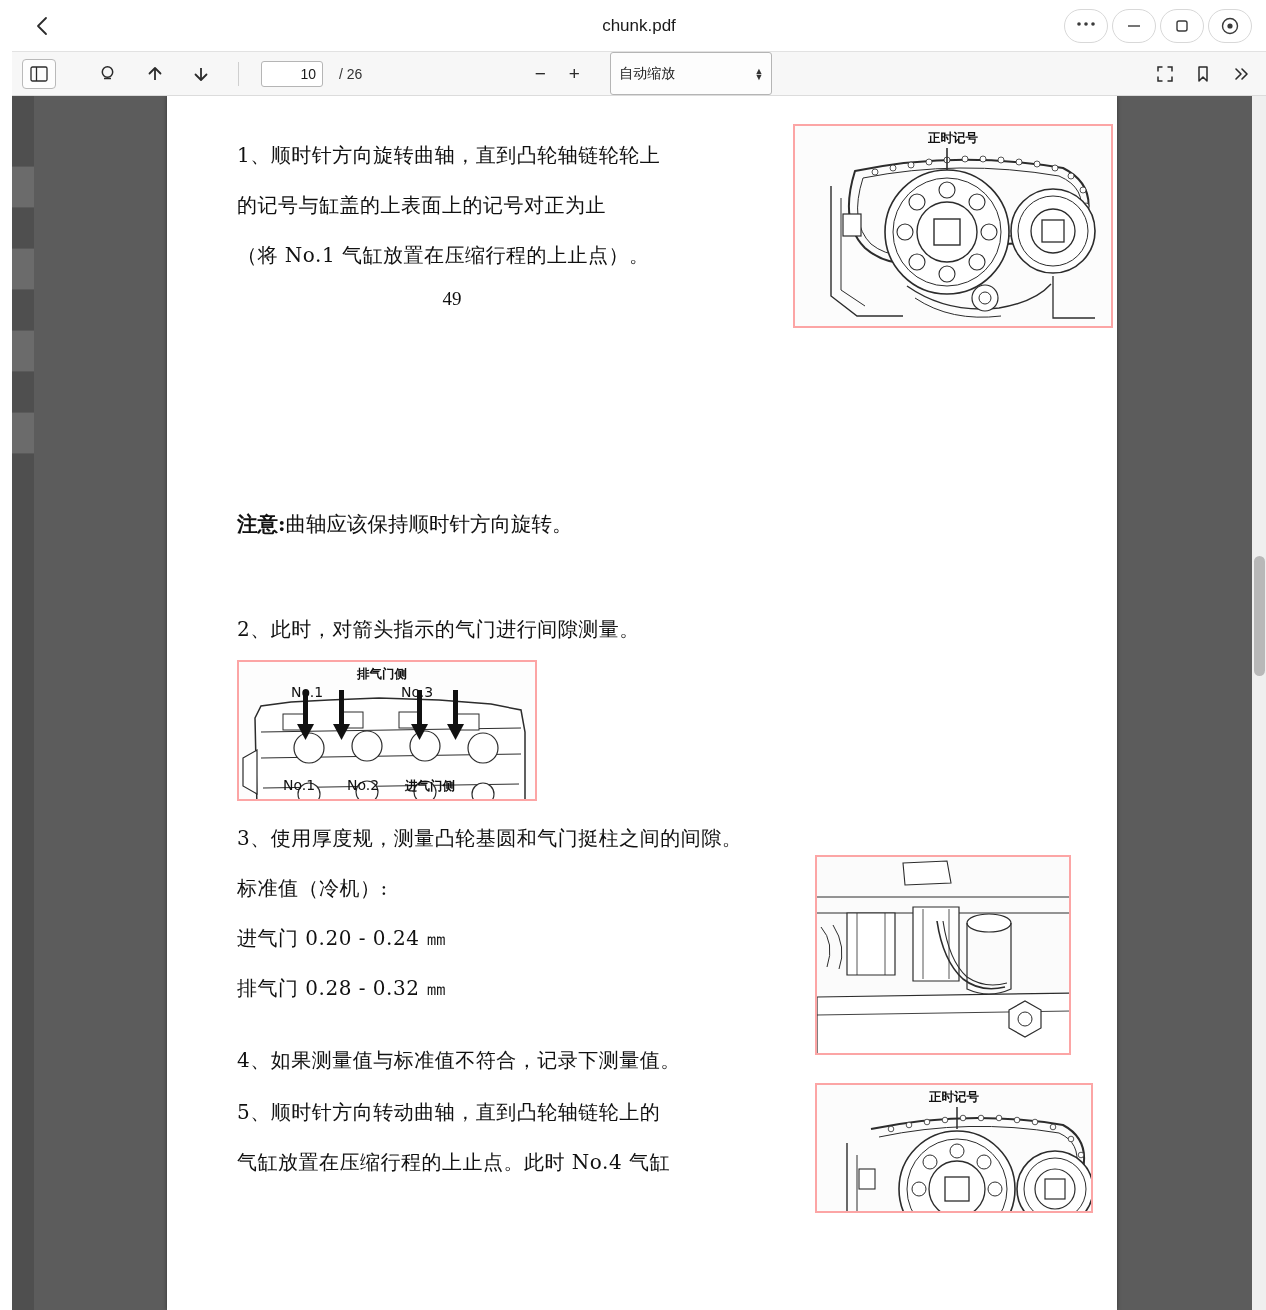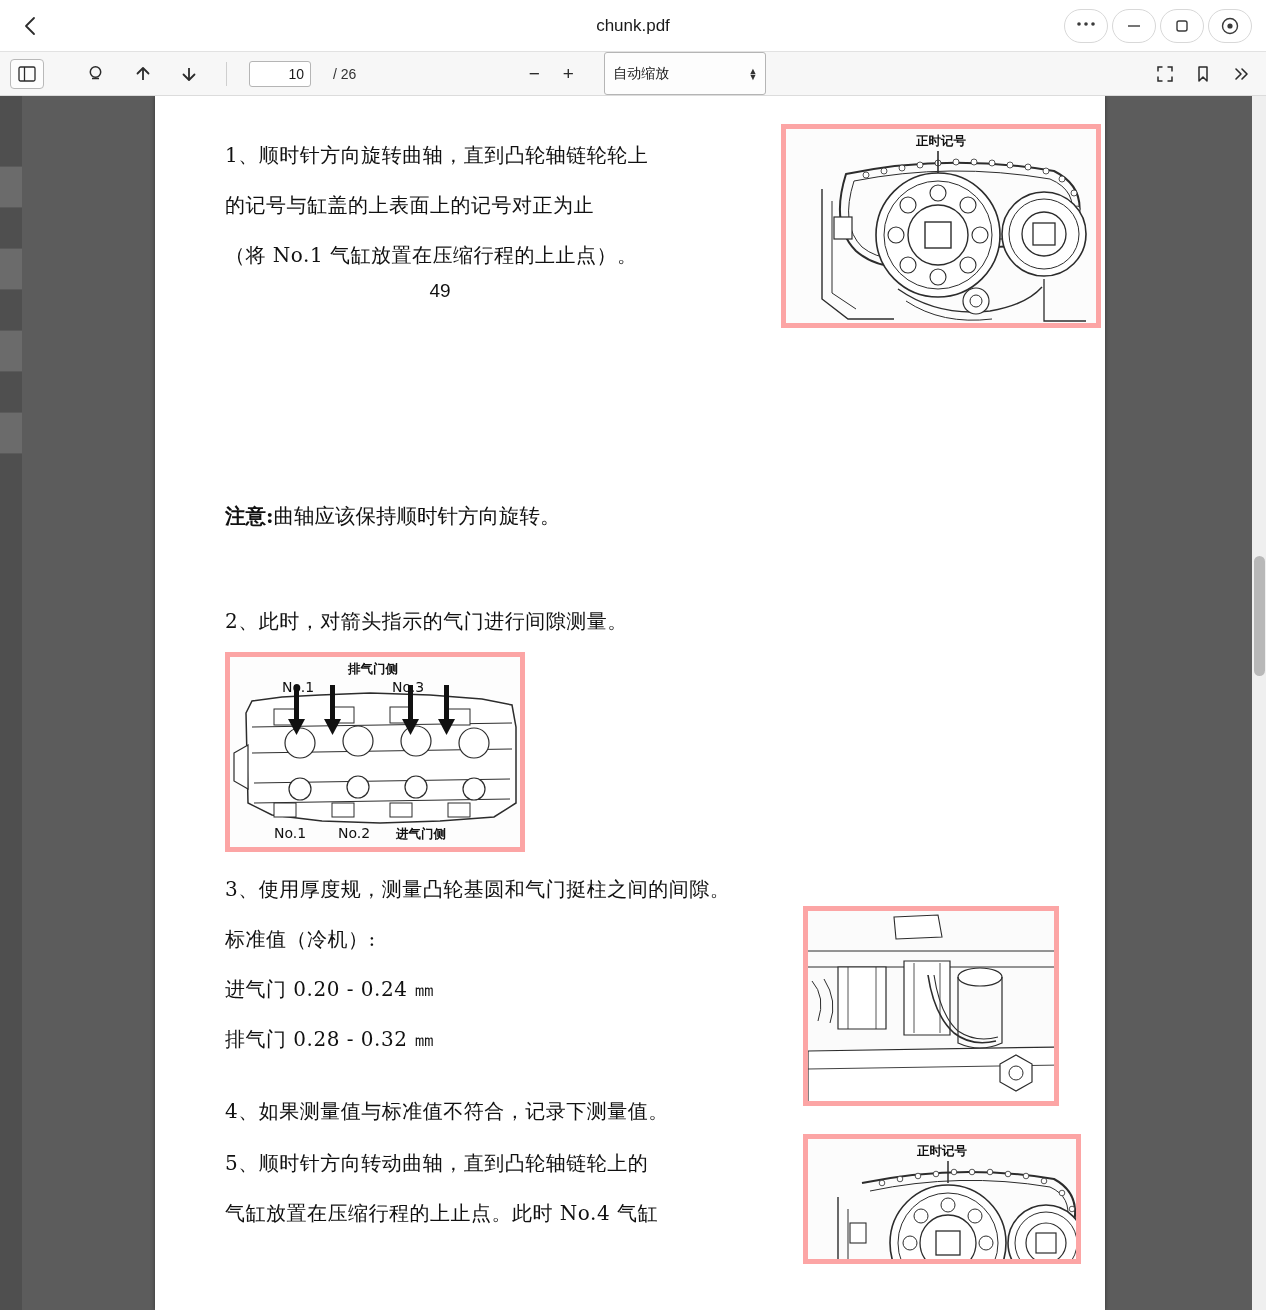--- a/index.html
+++ b/index.html
@@ -9,20 +9,21 @@
     overflow: hidden;
     background: #ffffff;
     font-family: "Liberation Sans", sans-serif;
   }
   .app {
     position: relative;
     width: 1266px; height: 1310px;
     background: #ffffff;
     display: flex;
     flex-direction: column;
+    padding-left: 12px;
   }
 
   
   .titlebar {
     position: relative;
     height: 52px;
     background: #ffffff;
     border-bottom: 1px solid #e2e2e2;
     display: flex;
     align-items: center;
@@ -102,21 +103,21 @@
     border-radius: 3px;
     text-align: right;
     padding: 0 6px;
     font-size: 14px;
     color: #1a1a1a;
     font-family: "Liberation Sans", sans-serif;
   }
   .page-total {
     font-size: 14px;
     color: #333;
-    margin-left: 6px;
+    margin-left: 0;
   }
   .zoom-group {
     display: flex; align-items: center; gap: 10px;
     margin-left: 150px;
   }
   .zoom-btn {
     width: 24px; height: 24px;
     display: flex; align-items: center; justify-content: center;
     font-size: 19px; color: #2b2b2b;
     cursor: pointer;
@@ -206,35 +207,35 @@
   }
   .line {
     font-size: 20px;
     line-height: 50px;
     letter-spacing: 0.5px;
     color: #111;
   }
   .fig-num {
     text-align: center;
     font-size: 19px;
-    font-family: Liberation Sans, sans-serif;
-    margin-top: 0;
+    font-family: Liberation Serif, serif;
+    margin-top: 8px;
     width: 430px;
   }
   .note-line {
     font-size: 20.5px;
     line-height: 44px;
     color: #111;
   }
   .note-label { font-weight: bold; }
   .block-1 { position: relative; }
   .txt-col { width: 450px; }
 
   .figure {
-    border: 5px solid #fca5a5;
+    border: 2px solid #fca5a5;
     background: #fca5a5;
     position: relative;
     overflow: hidden;
   }
   .fig-caption-top {
     position: absolute;
     top: 4px; left: 0; right: 0;
     text-align: center;
     font-size: 12.5px;
     font-weight: bold;
@@ -448,21 +449,21 @@
       <div style="margin-top:192px;">
         <div class="note-line">
           <span class="note-label">注意:</span><span>曲轴应该保持顺时针方向旋转。</span>
         </div>
       </div>
 
       <div style="margin-top:58px;">
         <div class="line">2、此时，对箭头指示的气门进行间隙测量。</div>
       </div>
 
-      <div class="figure" style="margin-top:6px; margin-left:0; width:300px; height:200px;">
+      <div class="figure" style="margin-top:6px; margin-left:0; width:300px; height:141px;">
         <svg width="298" height="198" viewBox="0 0 298 198">
           <rect x="0" y="0" width="298" height="198" fill="#fdfdfd"></rect>
 
           <path class="fill-w" d="M16 56 L22 44 L52 40 L90 38 L140 36 L200 38 L252 42 L282 48 L286 70 L286 146 L264 160 L210 164 L150 166 L92 164 L42 158 L18 146 Z" stroke-width="1.5"></path>
 
           <path class="ln" d="M22 70 L282 66" stroke-width="1"></path>
           <path class="ln" d="M22 96 L282 92" stroke-width="1"></path>
           <path class="ln" d="M24 126 L280 122" stroke-width="1"></path>
           <path class="ln" d="M24 146 L280 142" stroke-width="1"></path>
 

